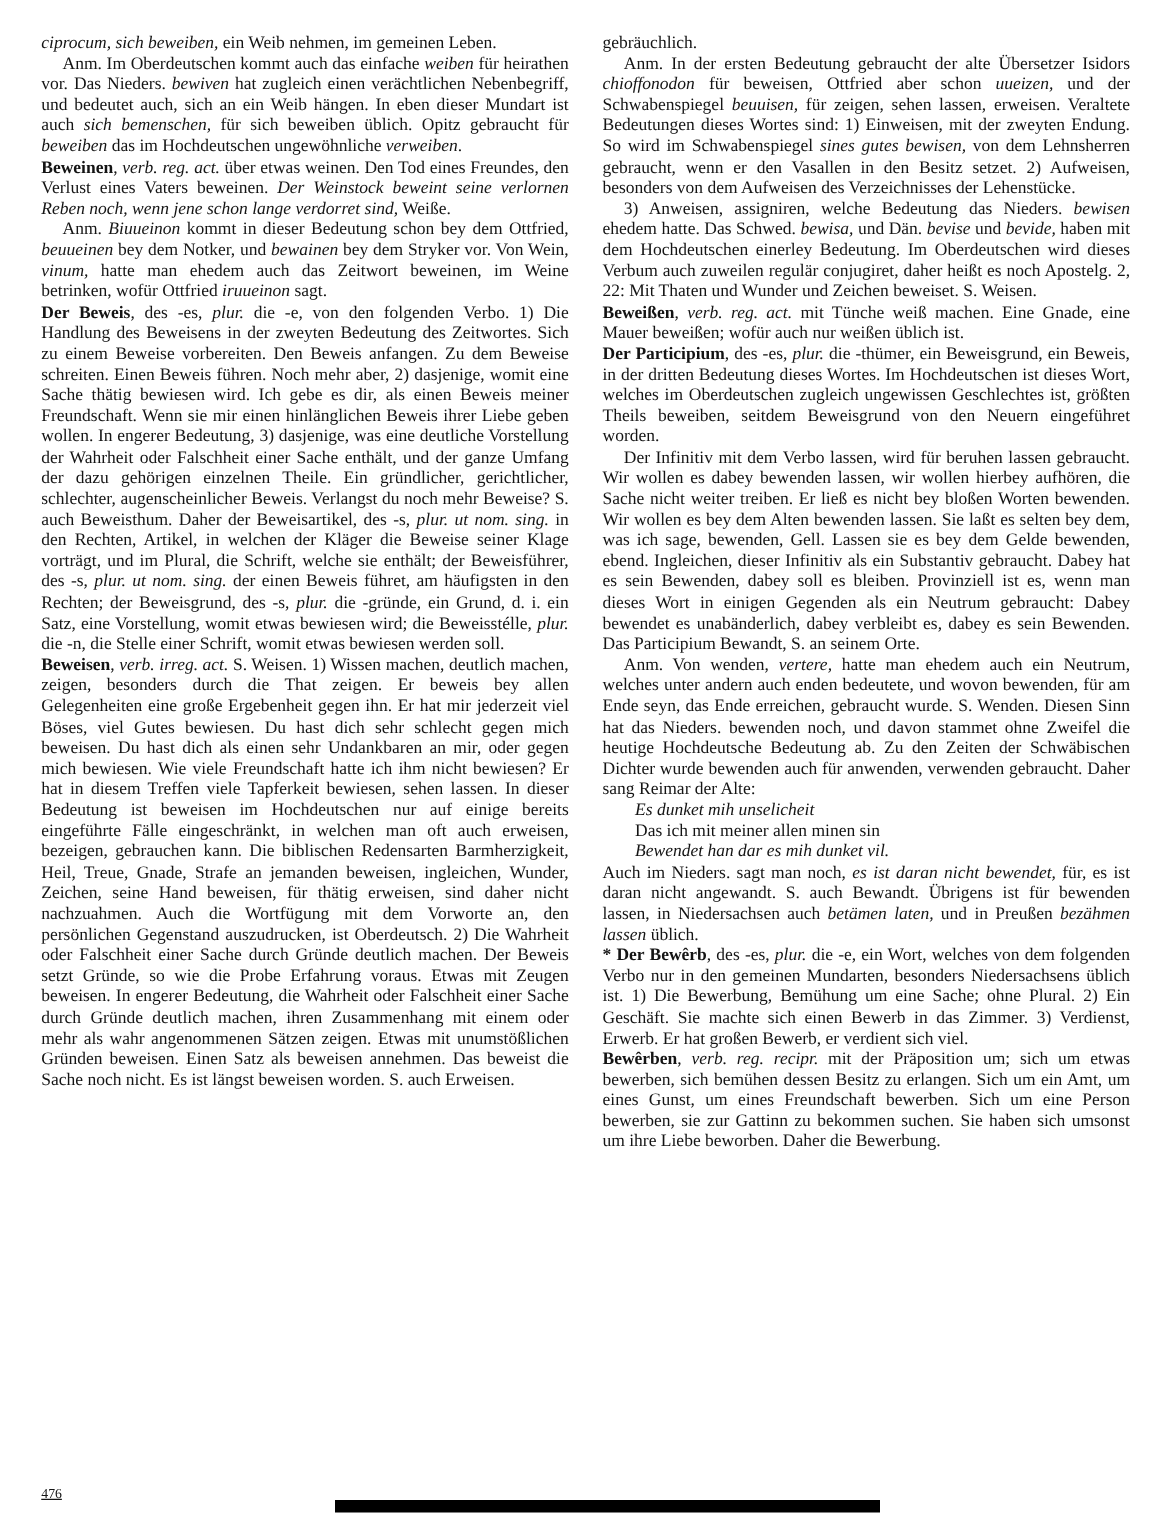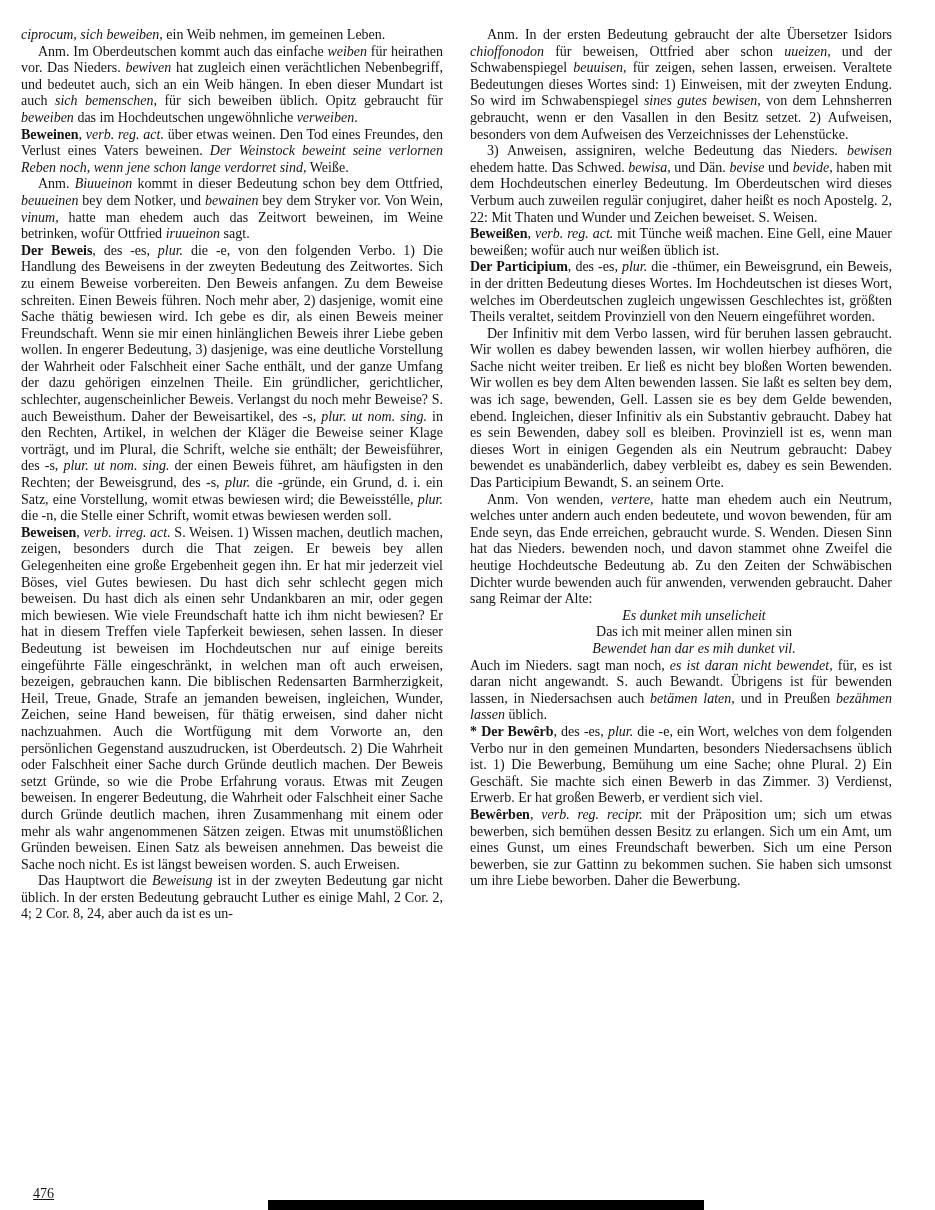--- a/index.html
+++ b/index.html
@@ -5,63 +5,63 @@
   * { margin: 0; padding: 0; box-sizing: border-box; }
   html, body { width: 935px; }
   body {
     width: 935px; height: 1210px;
     background: #ffffff;
     color: #141414;
     font-family: "Liberation Serif", "DejaVu Serif", serif;
     position: relative;
     overflow: hidden;
   }
-  .page { position: absolute; inset: 0; padding: 27px 31px 0 21px; border-radius: 26px; }
+  .page { position: absolute; inset: 0; padding: 27px 31px 0 33px; border-radius: 26px; }
   .columns { display: flex; gap: 27px; }
   .col { width: 422px; flex: 0 0 422px; }
   p.para {
     font-size: 14px;
     line-height: 16.6px;
     text-align: justify;
     hyphens: auto; -webkit-hyphens: auto;
   }
   p.entry { text-indent: 0; }
   p.flush { text-indent: 0; }
   p.indent { text-indent: 17px; }
-  p.verse { margin-left: 26px; text-align: center; text-indent: 0; }
+  p.verse { margin-left: 26px; text-align: left; text-indent: 0; }
   .b { font-weight: bold; }
   .i { font-style: italic; }
   .page-number {
     position: absolute; left: 33px; bottom: 9px;
-    font-size: 14px; line-height: 1; text-decoration: underline;
+    font-size: 11px; line-height: 1; text-decoration: underline;
   }
   .bottom-bar {
     position: absolute; left: 268px; bottom: 0;
     width: 436px; height: 10px; background: #000;
   }
 </style>
 </head>
 <body>
 
 <div class="page">
   <div class="columns">
     <div class="col">
         <p class="para flush"><span class="i">ciprocum, sich beweiben,</span><span> ein Weib nehmen, im gemeinen Leben.</span></p>
         <p class="para indent"><span>Anm. Im Oberdeutschen kommt auch das einfache </span><span class="i">weiben</span><span> für heirathen vor. Das Nieders. </span><span class="i">bewiven</span><span> hat zugleich einen verächtlichen Nebenbegriff, und bedeutet auch, sich an ein Weib hängen. In eben dieser Mundart ist auch </span><span class="i">sich bemenschen,</span><span> für sich beweiben üblich. Opitz gebraucht für </span><span class="i">beweiben</span><span> das im Hochdeutschen ungewöhnliche </span><span class="i">verweiben</span><span>.</span></p>
         <p class="para entry"><span class="b">Beweinen</span><span>, </span><span class="i">verb. reg. act.</span><span> über etwas weinen. Den Tod eines Freundes, den Verlust eines Vaters beweinen. </span><span class="i">Der Weinstock beweint seine verlornen Reben noch, wenn jene schon lange verdorret sind,</span><span> Weiße.</span></p>
         <p class="para indent"><span>Anm. </span><span class="i">Biuueinon</span><span> kommt in dieser Bedeutung schon bey dem Ottfried, </span><span class="i">beuueinen</span><span> bey dem Notker, und </span><span class="i">bewainen</span><span> bey dem Stryker vor. Von Wein, </span><span class="i">vinum,</span><span> hatte man ehedem auch das Zeitwort beweinen, im Weine betrinken, wofür Ottfried </span><span class="i">iruueinon</span><span> sagt.</span></p>
         <p class="para entry"><span class="b">Der Beweis</span><span>, des -es, </span><span class="i">plur.</span><span> die -e, von den folgenden Verbo. 1) Die Handlung des Beweisens in der zweyten Bedeutung des Zeitwortes. Sich zu einem Beweise vorbereiten. Den Beweis anfangen. Zu dem Beweise schreiten. Einen Beweis führen. Noch mehr aber, 2) dasjenige, womit eine Sache thätig bewiesen wird. Ich gebe es dir, als einen Beweis meiner Freundschaft. Wenn sie mir einen hinlänglichen Beweis ihrer Liebe geben wollen. In engerer Bedeutung, 3) dasjenige, was eine deutliche Vorstellung der Wahrheit oder Falschheit einer Sache enthält, und der ganze Umfang der dazu gehörigen einzelnen Theile. Ein gründlicher, gerichtlicher, schlechter, augenscheinlicher Beweis. Verlangst du noch mehr Beweise? S. auch Beweisthum. Daher der Beweisartikel, des -s, </span><span class="i">plur. ut nom. sing.</span><span> in den Rechten, Artikel, in welchen der Kläger die Beweise seiner Klage vorträgt, und im Plural, die Schrift, welche sie enthält; der Beweisführer, des -s, </span><span class="i">plur. ut nom. sing.</span><span> der einen Beweis führet, am häufigsten in den Rechten; der Beweisgrund, des -s, </span><span class="i">plur.</span><span> die -gründe, ein Grund, d. i. ein Satz, eine Vorstellung, womit etwas bewiesen wird; die Beweisstélle, </span><span class="i">plur.</span><span> die -n, die Stelle einer Schrift, womit etwas bewiesen werden soll.</span></p>
         <p class="para entry"><span class="b">Beweisen</span><span>, </span><span class="i">verb. irreg. act.</span><span> S. Weisen. 1) Wissen machen, deutlich machen, zeigen, besonders durch die That zeigen. Er beweis bey allen Gelegenheiten eine große Ergebenheit gegen ihn. Er hat mir jederzeit viel Böses, viel Gutes bewiesen. Du hast dich sehr schlecht gegen mich beweisen. Du hast dich als einen sehr Undankbaren an mir, oder gegen mich bewiesen. Wie viele Freundschaft hatte ich ihm nicht bewiesen? Er hat in diesem Treffen viele Tapferkeit bewiesen, sehen lassen. In dieser Bedeutung ist beweisen im Hochdeutschen nur auf einige bereits eingeführte Fälle eingeschränkt, in welchen man oft auch erweisen, bezeigen, gebrauchen kann. Die biblischen Redensarten Barmherzigkeit, Heil, Treue, Gnade, Strafe an jemanden beweisen, ingleichen, Wunder, Zeichen, seine Hand beweisen, für thätig erweisen, sind daher nicht nachzuahmen. Auch die Wortfügung mit dem Vorworte an, den persönlichen Gegenstand auszudrucken, ist Oberdeutsch. 2) Die Wahrheit oder Falschheit einer Sache durch Gründe deutlich machen. Der Beweis setzt Gründe, so wie die Probe Erfahrung voraus. Etwas mit Zeugen beweisen. In engerer Bedeutung, die Wahrheit oder Falschheit einer Sache durch Gründe deutlich machen, ihren Zusammenhang mit einem oder mehr als wahr angenommenen Sätzen zeigen. Etwas mit unumstößlichen Gründen beweisen. Einen Satz als beweisen annehmen. Das beweist die Sache noch nicht. Es ist längst beweisen worden. S. auch Erweisen.</span></p>
-        <p class="para indent"><span>Das Hauptwort die </span><span class="i">Beweisung</span><span> ist in der zweyten Bedeutung gar nicht üblich. In der ersten Bedeutung gebraucht Luther es einige Mahl, 2 Cor. 2, 4; 2 Cor. 8, 24, aber auch da ist es un-</span></p>
       </div>
     <div class="col">
+        <p class="para flush"><span>gebräuchlich.</span></p>
         <p class="para indent"><span>Anm. In der ersten Bedeutung gebraucht der alte Übersetzer Isidors </span><span class="i">chioffonodon</span><span> für beweisen, Ottfried aber schon </span><span class="i">uueizen,</span><span> und der Schwabenspiegel </span><span class="i">beuuisen,</span><span> für zeigen, sehen lassen, erweisen. Veraltete Bedeutungen dieses Wortes sind: 1) Einweisen, mit der zweyten Endung. So wird im Schwabenspiegel </span><span class="i">sines gutes bewisen,</span><span> von dem Lehnsherren gebraucht, wenn er den Vasallen in den Besitz setzet. 2) Aufweisen, besonders von dem Aufweisen des Verzeichnisses der Lehenstücke.</span></p>
         <p class="para indent"><span>3) Anweisen, assigniren, welche Bedeutung das Nieders. </span><span class="i">bewisen</span><span> ehedem hatte. Das Schwed. </span><span class="i">bewisa,</span><span> und Dän. </span><span class="i">bevise</span><span> und </span><span class="i">bevide,</span><span> haben mit dem Hochdeutschen einerley Bedeutung. Im Oberdeutschen wird dieses Verbum auch zuweilen regulär conjugiret, daher heißt es noch Apostelg. 2, 22: Mit Thaten und Wunder und Zeichen beweiset. S. Weisen.</span></p>
-        <p class="para entry"><span class="b">Beweißen</span><span>, </span><span class="i">verb. reg. act.</span><span> mit Tünche weiß machen. Eine Gell, eine Mauer beweißen; wofür auch nur weißen üblich ist.</span></p>
-        <p class="para entry"><span class="b">Der Participium</span><span>, des -es, </span><span class="i">plur.</span><span> die -thümer, ein Beweisgrund, ein Beweis, in der dritten Bedeutung dieses Wortes. Im Hochdeutschen ist dieses Wort, welches im Oberdeutschen zugleich ungewissen Geschlechtes ist, größten Theils veraltet, seitdem Provinziell von den Neuern eingeführet worden.</span></p>
+        <p class="para entry"><span class="b">Beweißen</span><span>, </span><span class="i">verb. reg. act.</span><span> mit Tünche weiß machen. Eine Gnade, eine Mauer beweißen; wofür auch nur weißen üblich ist.</span></p>
+        <p class="para entry"><span class="b">Der Participium</span><span>, des -es, </span><span class="i">plur.</span><span> die -thümer, ein Beweisgrund, ein Beweis, in der dritten Bedeutung dieses Wortes. Im Hochdeutschen ist dieses Wort, welches im Oberdeutschen zugleich ungewissen Geschlechtes ist, größten Theils beweiben, seitdem Beweisgrund von den Neuern eingeführet worden.</span></p>
         <p class="para indent"><span>Der Infinitiv mit dem Verbo lassen, wird für beruhen lassen gebraucht. Wir wollen es dabey bewenden lassen, wir wollen hierbey aufhören, die Sache nicht weiter treiben. Er ließ es nicht bey bloßen Worten bewenden. Wir wollen es bey dem Alten bewenden lassen. Sie laßt es selten bey dem, was ich sage, bewenden, Gell. Lassen sie es bey dem Gelde bewenden, ebend. Ingleichen, dieser Infinitiv als ein Substantiv gebraucht. Dabey hat es sein Bewenden, dabey soll es bleiben. Provinziell ist es, wenn man dieses Wort in einigen Gegenden als ein Neutrum gebraucht: Dabey bewendet es unabänderlich, dabey verbleibt es, dabey es sein Bewenden. Das Participium Bewandt, S. an seinem Orte.</span></p>
         <p class="para indent"><span>Anm. Von wenden, </span><span class="i">vertere,</span><span> hatte man ehedem auch ein Neutrum, welches unter andern auch enden bedeutete, und wovon bewenden, für am Ende seyn, das Ende erreichen, gebraucht wurde. S. Wenden. Diesen Sinn hat das Nieders. bewenden noch, und davon stammet ohne Zweifel die heutige Hochdeutsche Bedeutung ab. Zu den Zeiten der Schwäbischen Dichter wurde bewenden auch für anwenden, verwenden gebraucht. Daher sang Reimar der Alte:</span></p>
         <p class="para verse"><span class="i">Es dunket mih unselicheit</span></p>
         <p class="para verse"><span>Das ich mit meiner allen minen sin</span></p>
         <p class="para verse"><span class="i">Bewendet han dar es mih dunket vil.</span></p>
         <p class="para flush"><span>Auch im Nieders. sagt man noch, </span><span class="i">es ist daran nicht bewendet,</span><span> für, es ist daran nicht angewandt. S. auch Bewandt. Übrigens ist für bewenden lassen, in Niedersachsen auch </span><span class="i">betämen laten,</span><span> und in Preußen </span><span class="i">bezähmen lassen</span><span> üblich.</span></p>
         <p class="para entry"><span class="b">* Der Bewêrb</span><span>, des -es, </span><span class="i">plur.</span><span> die -e, ein Wort, welches von dem folgenden Verbo nur in den gemeinen Mundarten, besonders Niedersachsens üblich ist. 1) Die Bewerbung, Bemühung um eine Sache; ohne Plural. 2) Ein Geschäft. Sie machte sich einen Bewerb in das Zimmer. 3) Verdienst, Erwerb. Er hat großen Bewerb, er verdient sich viel.</span></p>
         <p class="para entry"><span class="b">Bewêrben</span><span>, </span><span class="i">verb. reg. recipr.</span><span> mit der Präposition um; sich um etwas bewerben, sich bemühen dessen Besitz zu erlangen. Sich um ein Amt, um eines Gunst, um eines Freundschaft bewerben. Sich um eine Person bewerben, sie zur Gattinn zu bekommen suchen. Sie haben sich umsonst um ihre Liebe beworben. Daher die Bewerbung.</span></p>
       </div>
   </div>

